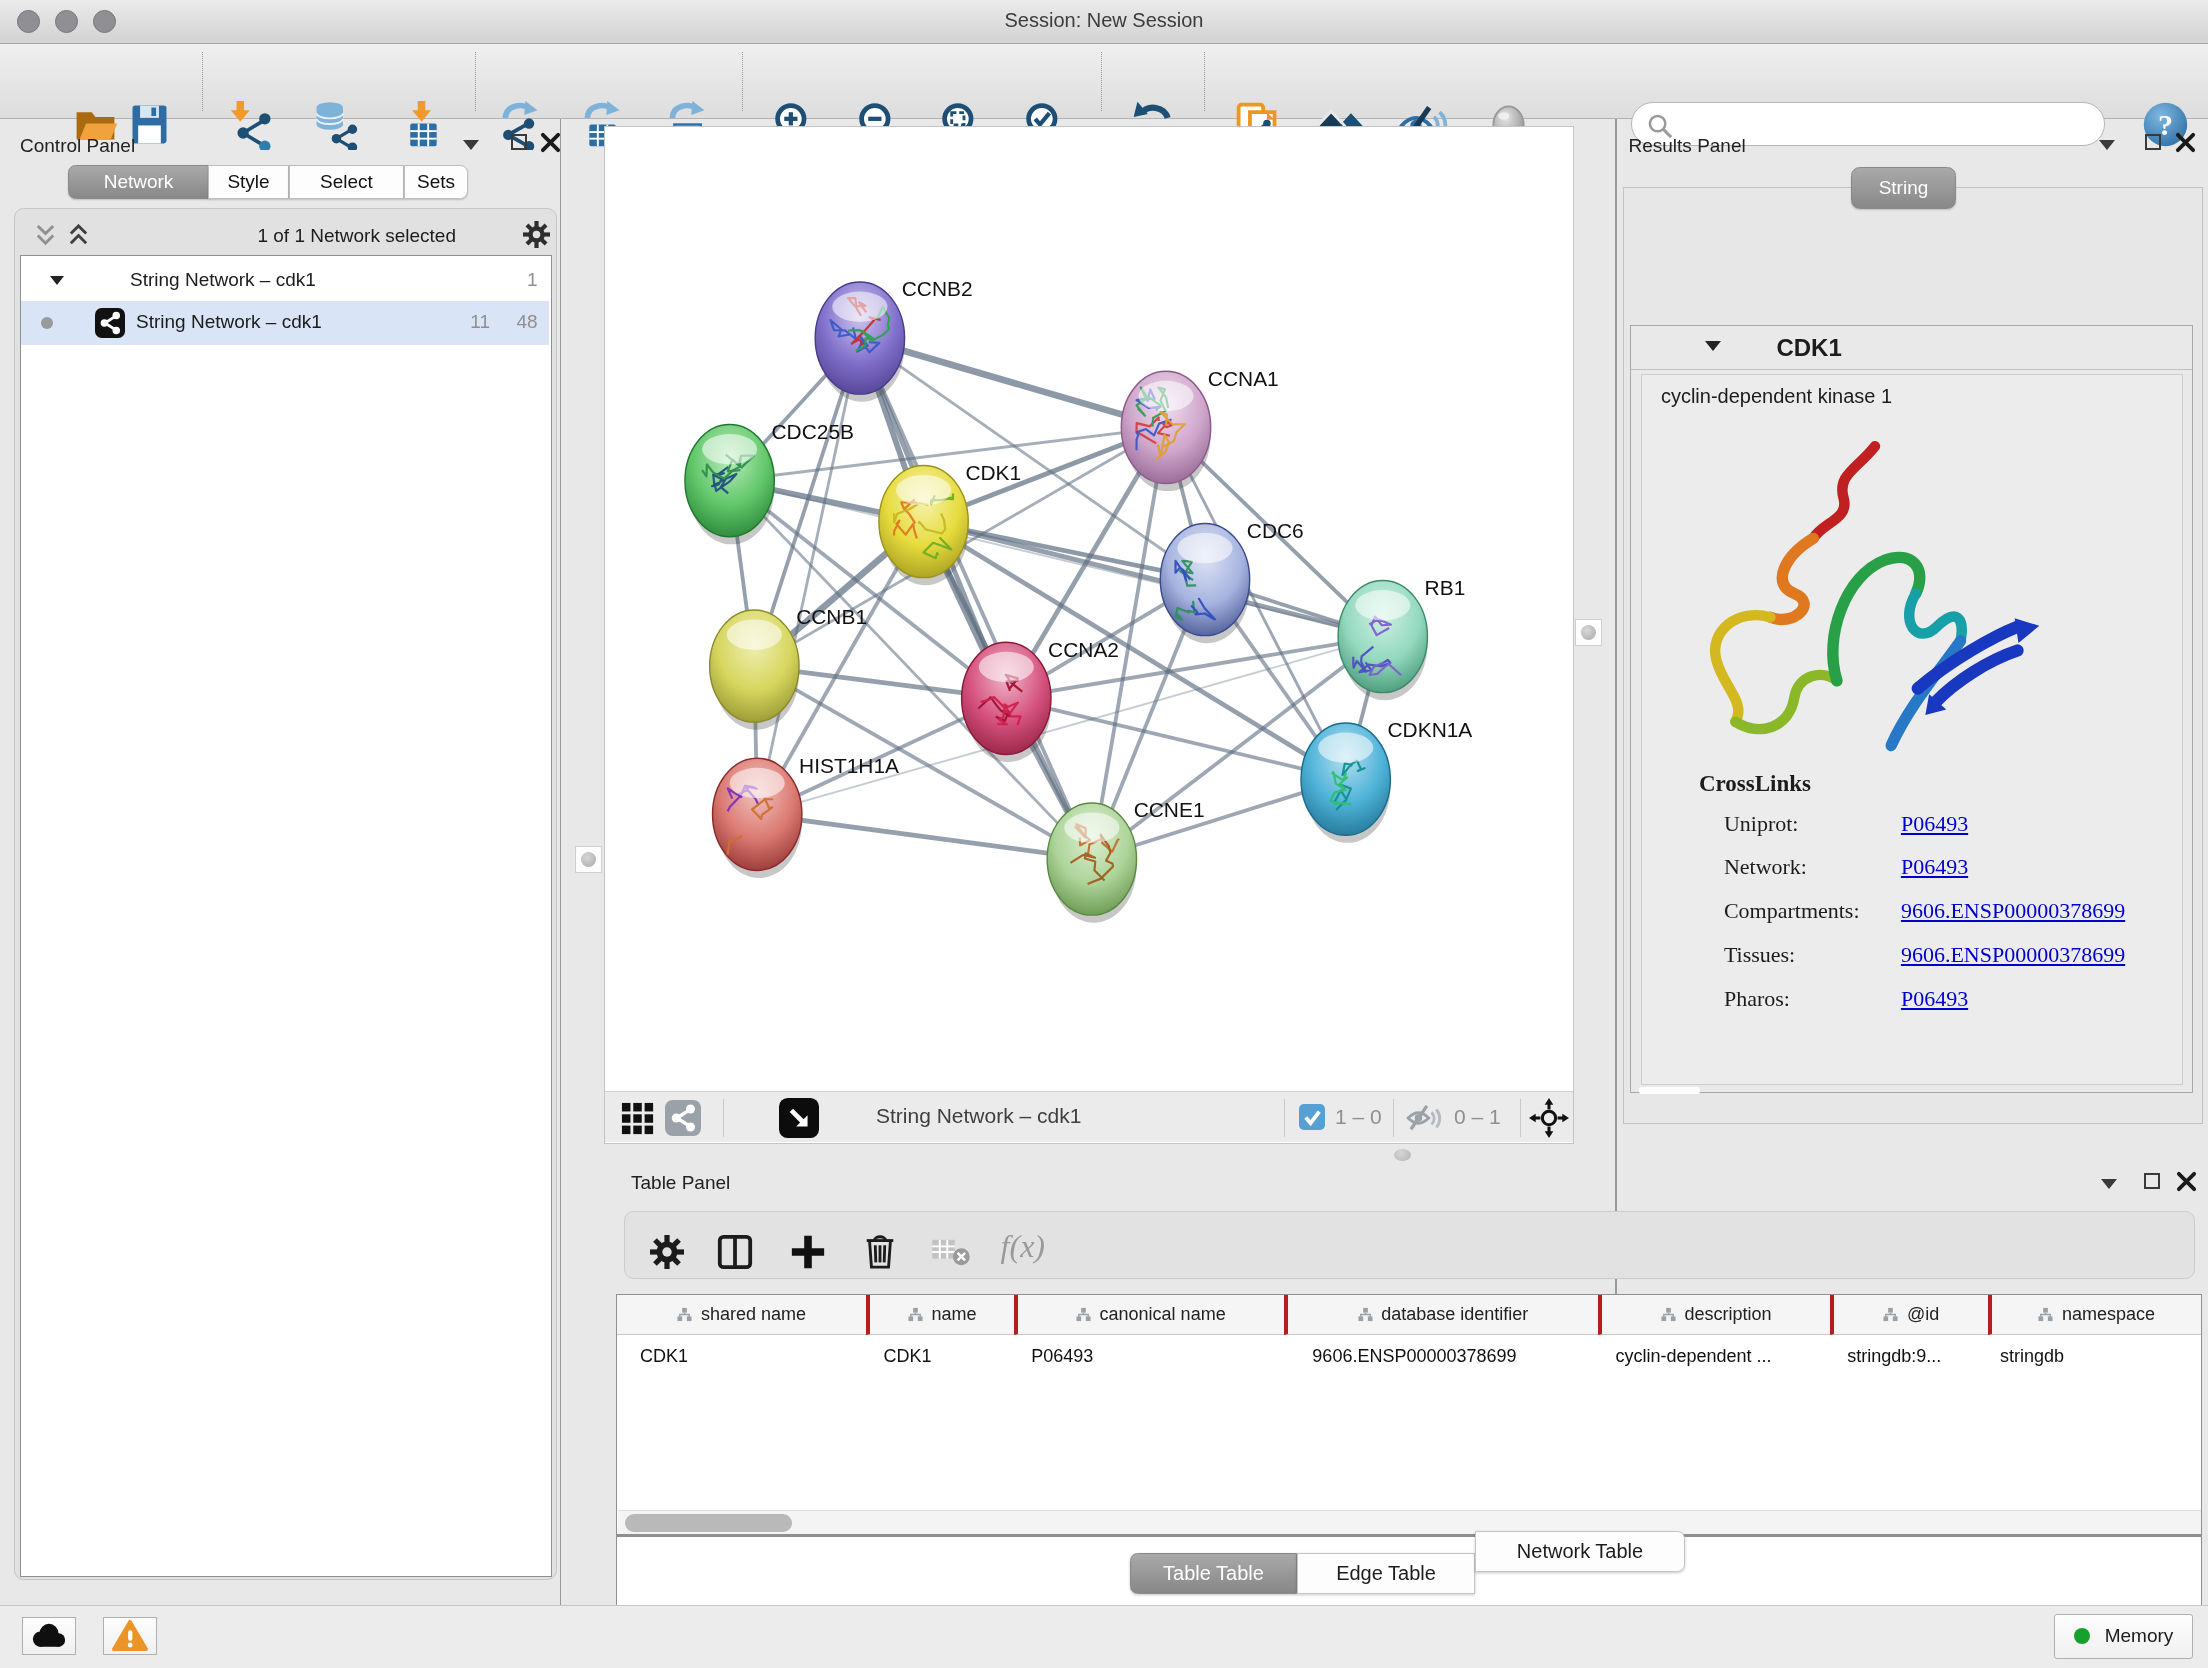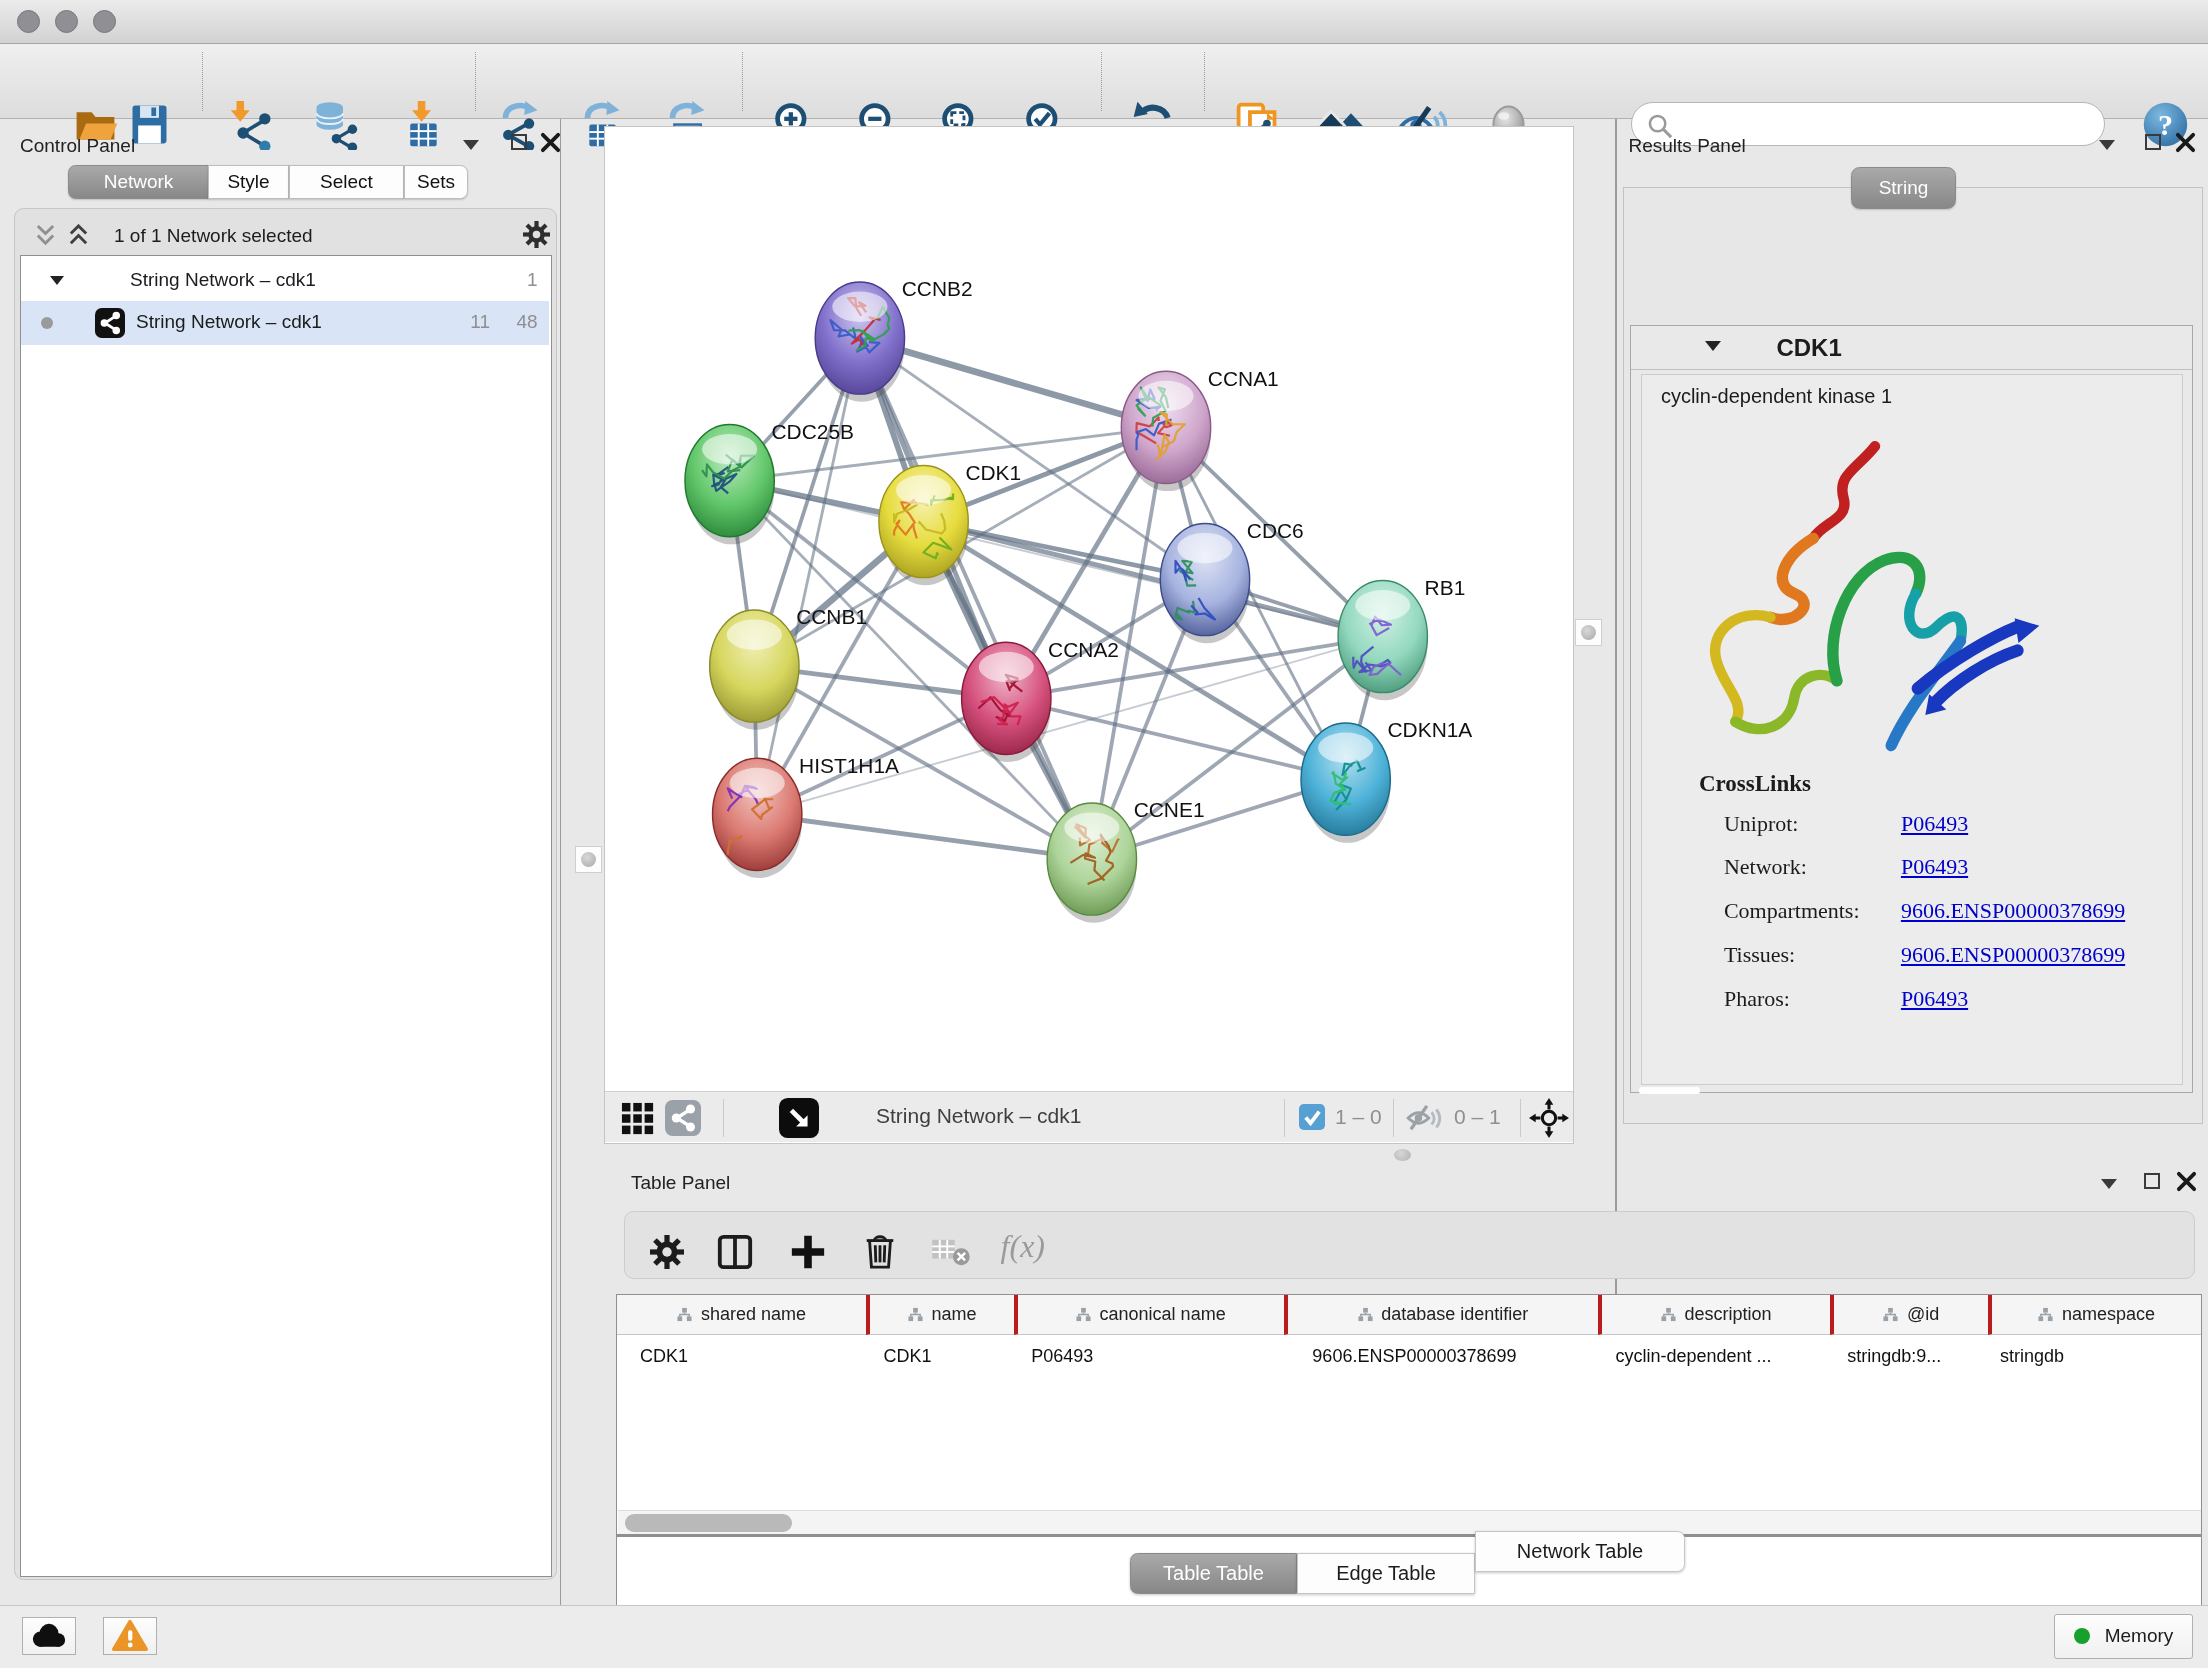--- a/index.html
+++ b/index.html
@@ -54,20 +54,21 @@
   .statusbar { left:0; top:1605px; width:2208px; height:63px; background:#ececec; border-top:1px solid #c6c6c6; }
   .stbtn { background:linear-gradient(#fdfdfd,#f0f0f0); border:1.9px solid #b0b0b0; display:flex; align-items:center; justify-content:center; }
 </style>
 </head>
 <body>
 
 <div class="abs titlebar">
   <span class="abs tlight" style="left:17px"></span>
   <span class="abs tlight" style="left:55px"></span>
   <span class="abs tlight" style="left:93px"></span>
+  <div class="abs wintitle">Session: New Session</div>
 </div>
 
 <div class="abs toolbar">
   <div class="abs tbtn" style="left:70px">
     <svg width="51" height="51" viewBox="0 0 54 54">
         <path d="M7 14 h16 l4 5 h20 v24 H7 z" fill="#a96a10"></path>
         <path d="M10 43 l7-17 h33 l-7 17 z" fill="#f0a23c"></path>
       </svg>
   </div>
   <div class="abs tbtn" style="left:124px">
@@ -278,21 +279,21 @@
   <div class="abs tab" style="left:404px;top:46px;width:64px;border-radius:0 7.6px 7.6px 0">
       <span>Sets</span>
     </div>
 
   <svg class="abs" style="left:34px;top:105px" width="23" height="23" viewBox="0 0 24 24">
       <path d="M4 2 l8 8 8-8 M4 12 l8 8 8-8" stroke="#909090" stroke-width="3" fill="none"></path>
     </svg>
   <svg class="abs" style="left:67px;top:105px" width="23" height="23" viewBox="0 0 24 24">
       <path d="M4 10 l8-8 8 8 M4 20 l8-8 8 8" stroke="#3f3f3f" stroke-width="3" fill="none"></path>
     </svg>
-  <div class="abs" style="left:114px;top:106px;width:342px;text-align:left;font-size:19px">1 of 1 Network selected</div>
+  <div class="abs" style="left:114px;top:106px;width:342px;text-align:right;font-size:19px">1 of 1 Network selected</div>
   <svg class="abs" style="left:523px;top:102px" width="27" height="27" viewBox="0 0 26 26">
       <g fill="#2e2e2e">
         <circle cx="13" cy="13" r="8"></circle>
         <rect x="11" y="0" width="4" height="6"></rect>
         <rect x="11" y="20" width="4" height="6"></rect>
         <rect x="0" y="11" width="6" height="4"></rect>
         <rect x="20" y="11" width="6" height="4"></rect>
         <g transform="rotate(45 13 13)">
           <rect x="11" y="0" width="4" height="6"></rect>
           <rect x="11" y="20" width="4" height="6"></rect>

